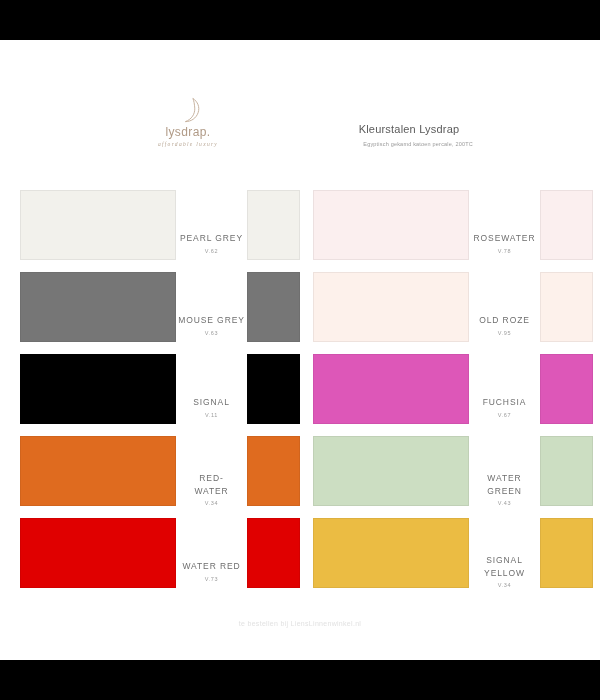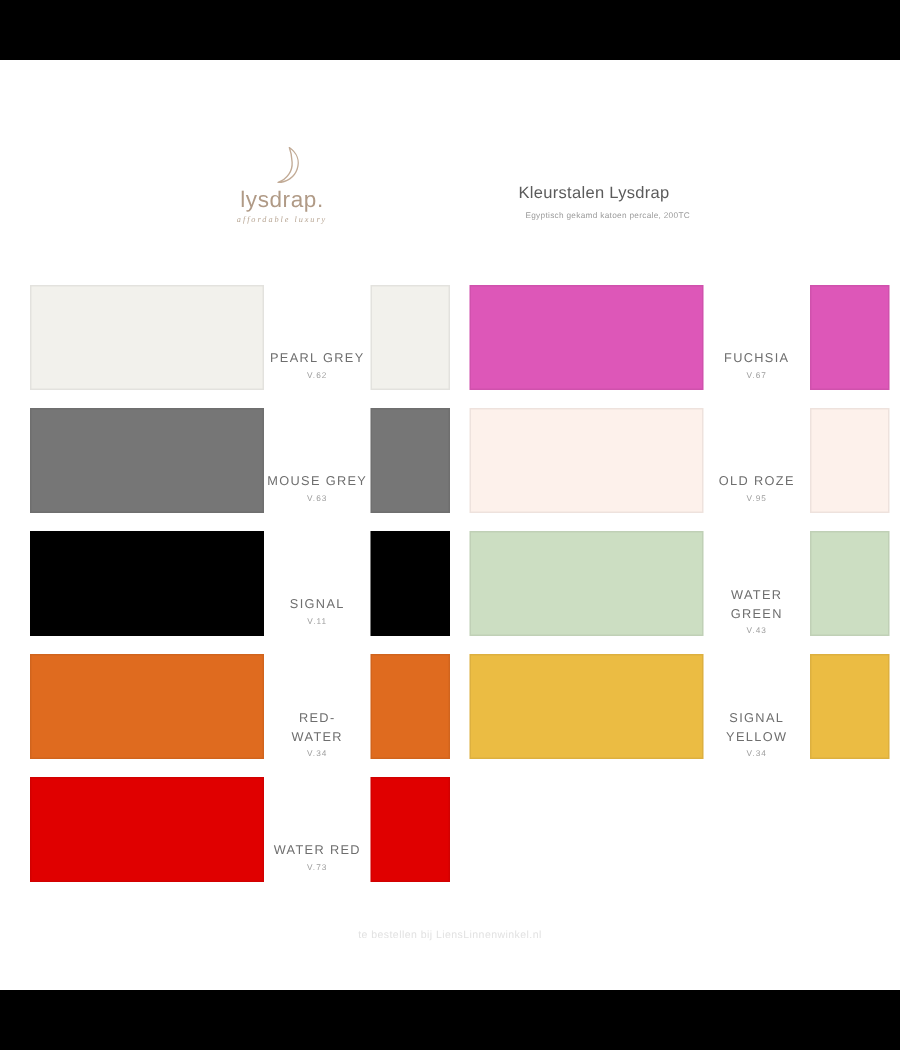--- a/index.html
+++ b/index.html
@@ -37,39 +37,39 @@
     width:120px; height:72px;
     text-align:center;
   }
   .brand-moon {
     display:block;
     margin:0 auto 1px auto;
     width:30px; height:30px;
   }
   .brand-name {
     display:block;
-    font-size:15px;
+    font-size:12px;
     letter-spacing:0.4px;
     color:#b09a86;
     line-height:1;
     font-weight:400;
   }
   .brand-tag {
     display:block;
     margin-top:3px;
     font-size:5.5px;
     letter-spacing:1.3px;
     color:#b8a694;
     font-family:"Liberation Serif", serif;
     font-style:italic;
   }
 
   .doc-title-wrap {
     position:absolute;
-    left:326px; top:28px;
+    left:339px; top:28px;
     width:140px;
     text-align:center;
   }
   .doc-title {
     display:block;
     font-size:11px;
     color:#5b5b5b;
     letter-spacing:0.2px;
     font-weight:400;
     line-height:1.2;
@@ -221,34 +221,42 @@
           <div class="sw-large" style="background: rgb(224, 0, 0);"></div>
           <div class="sw-label">
             <span class="sw-name">WATER RED</span>
             <span class="sw-code">V.73</span>
           </div>
           <div class="sw-small" style="background: rgb(224, 0, 0);"></div>
         </div>
       </div>
     <div class="grid-col right" id="col-right">
         <div class="swatch-row">
+          <div class="sw-large" style="background: rgb(251, 239, 239);"></div>
+          <div class="sw-label">
+            <span class="sw-name">ROSEWATER</span>
+            <span class="sw-code">V.78</span>
+          </div>
+          <div class="sw-small" style="background: rgb(251, 239, 239);"></div>
+        </div>
+        <div class="swatch-row">
+          <div class="sw-large" style="background: rgb(253, 241, 235);"></div>
+          <div class="sw-label">
+            <span class="sw-name">OLD ROZE</span>
+            <span class="sw-code">V.95</span>
+          </div>
+          <div class="sw-small" style="background: rgb(253, 241, 235);"></div>
+        </div>
+        <div class="swatch-row">
           <div class="sw-large" style="background: rgb(221, 87, 184);"></div>
           <div class="sw-label">
             <span class="sw-name">FUCHSIA</span>
             <span class="sw-code">V.67</span>
           </div>
           <div class="sw-small" style="background: rgb(221, 87, 184);"></div>
-        </div>
-        <div class="swatch-row">
-          <div class="sw-large" style="background: rgb(253, 241, 235);"></div>
-          <div class="sw-label">
-            <span class="sw-name">OLD ROZE</span>
-            <span class="sw-code">V.95</span>
-          </div>
-          <div class="sw-small" style="background: rgb(253, 241, 235);"></div>
         </div>
         <div class="swatch-row">
           <div class="sw-large" style="background: rgb(204, 222, 194);"></div>
           <div class="sw-label">
             <span class="sw-name">WATER
 GREEN</span>
             <span class="sw-code">V.43</span>
           </div>
           <div class="sw-small" style="background: rgb(204, 222, 194);"></div>
         </div>

